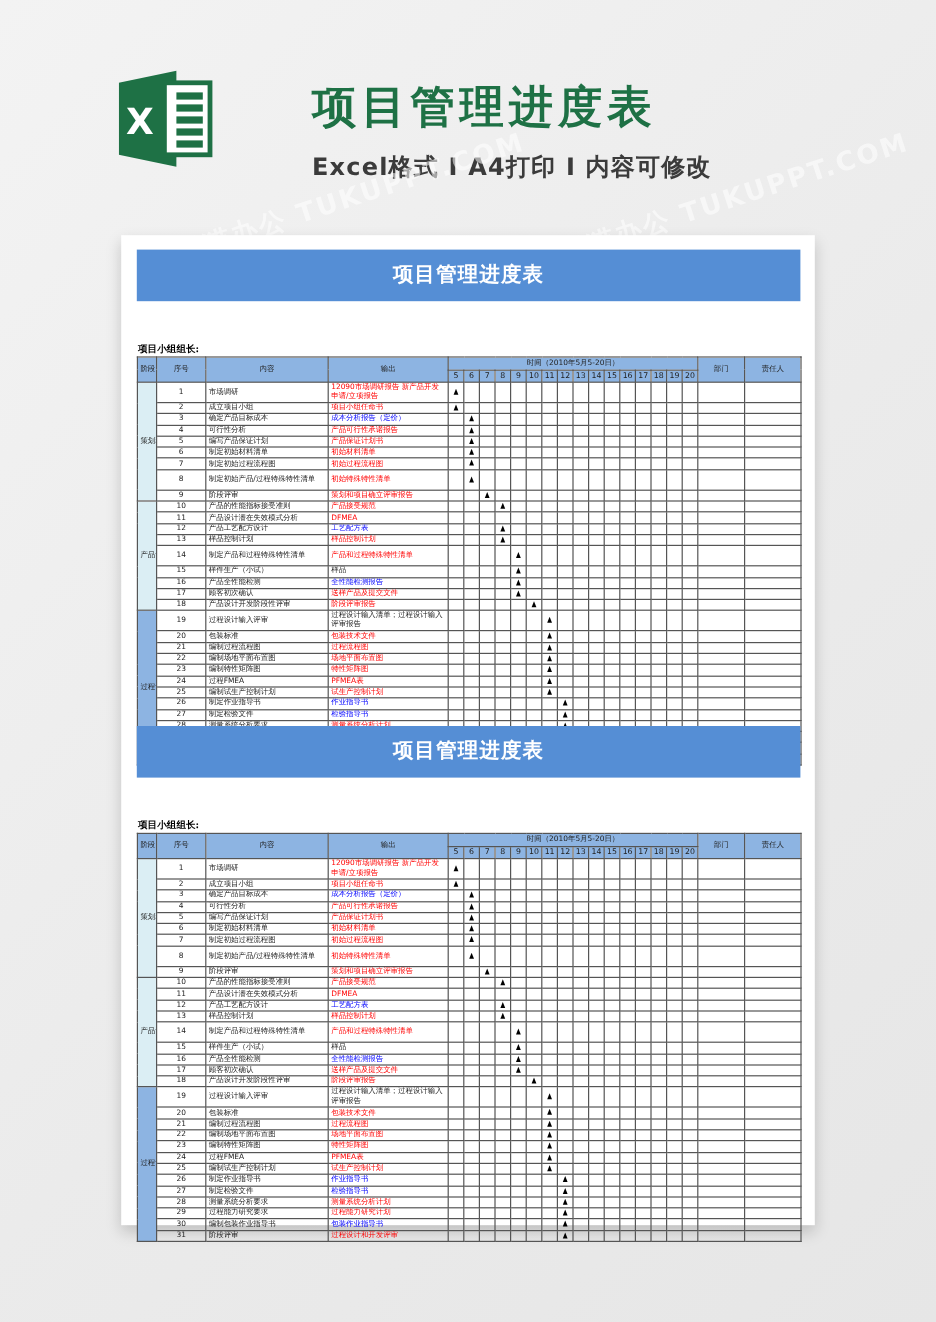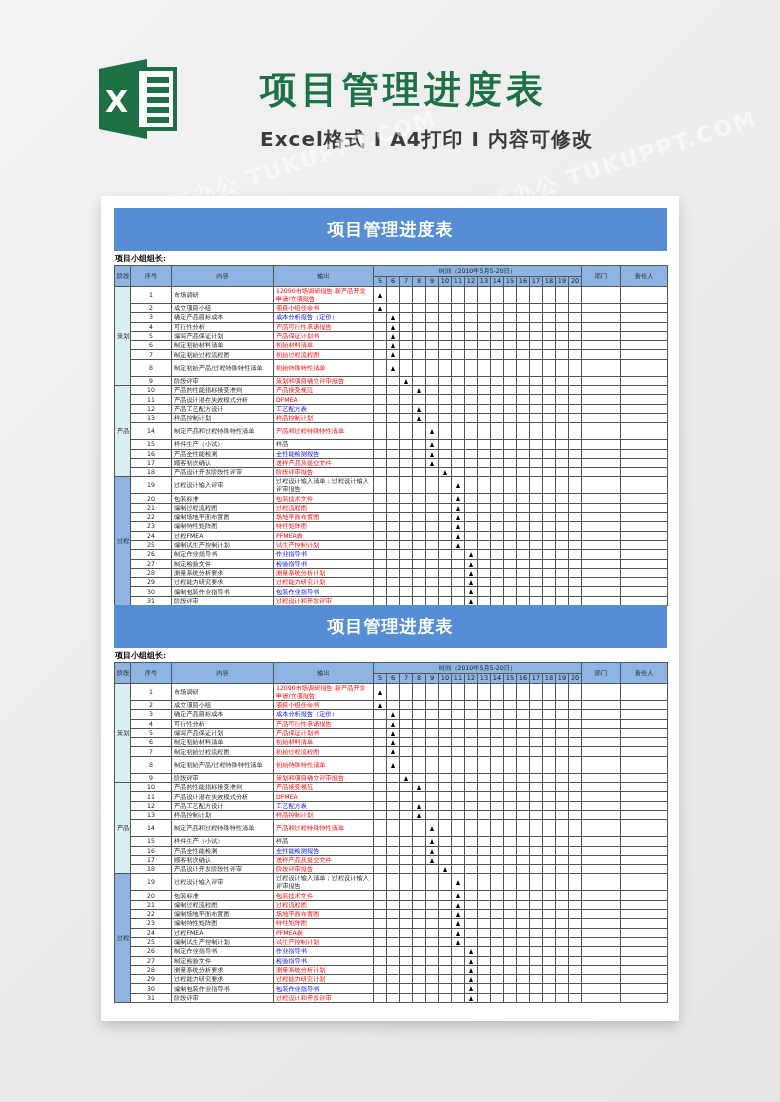--- a/index.html
+++ b/index.html
@@ -33,20 +33,21 @@
   .sheet { position: absolute; left: 13px; width: 553px; }
   .sheet-title-band {
     height: 43px; background: #558ed5; color: #ffffff;
     font-weight: bold; font-size: 17px; text-align: center; line-height: 43px;
     letter-spacing: 1px;
   }
   .leader-line {
     height: 14px; font-size: 8px; font-weight: bold; color: #000;
     line-height: 14px; padding-left: 1px;
     font-family: "DejaVu Serif", serif;
+    margin-top: 32px;
   }
   table.grid {
     border-collapse: collapse; width: 553px; table-layout: fixed;
     font-size: 6.2px; color: #222;
   }
   table.grid td, table.grid th {
     border: 1px solid #555; padding: 0 2px; overflow: hidden; white-space: nowrap;
     height: 9.3px; line-height: 8px;
   }
   table.grid th {

